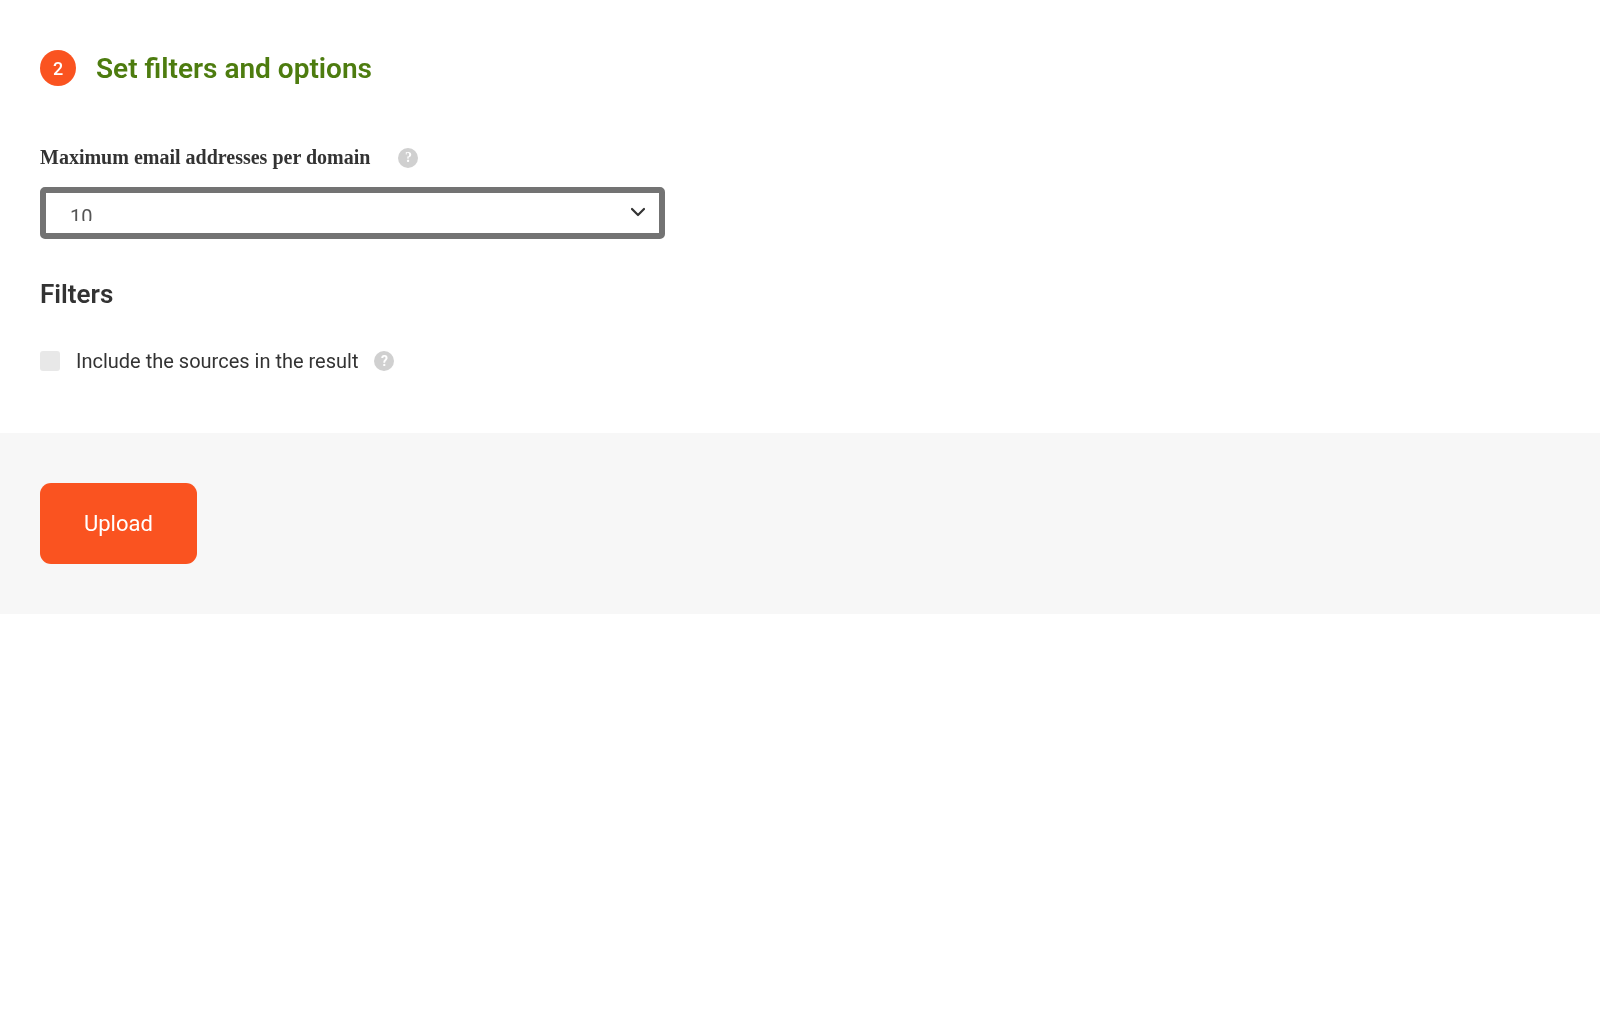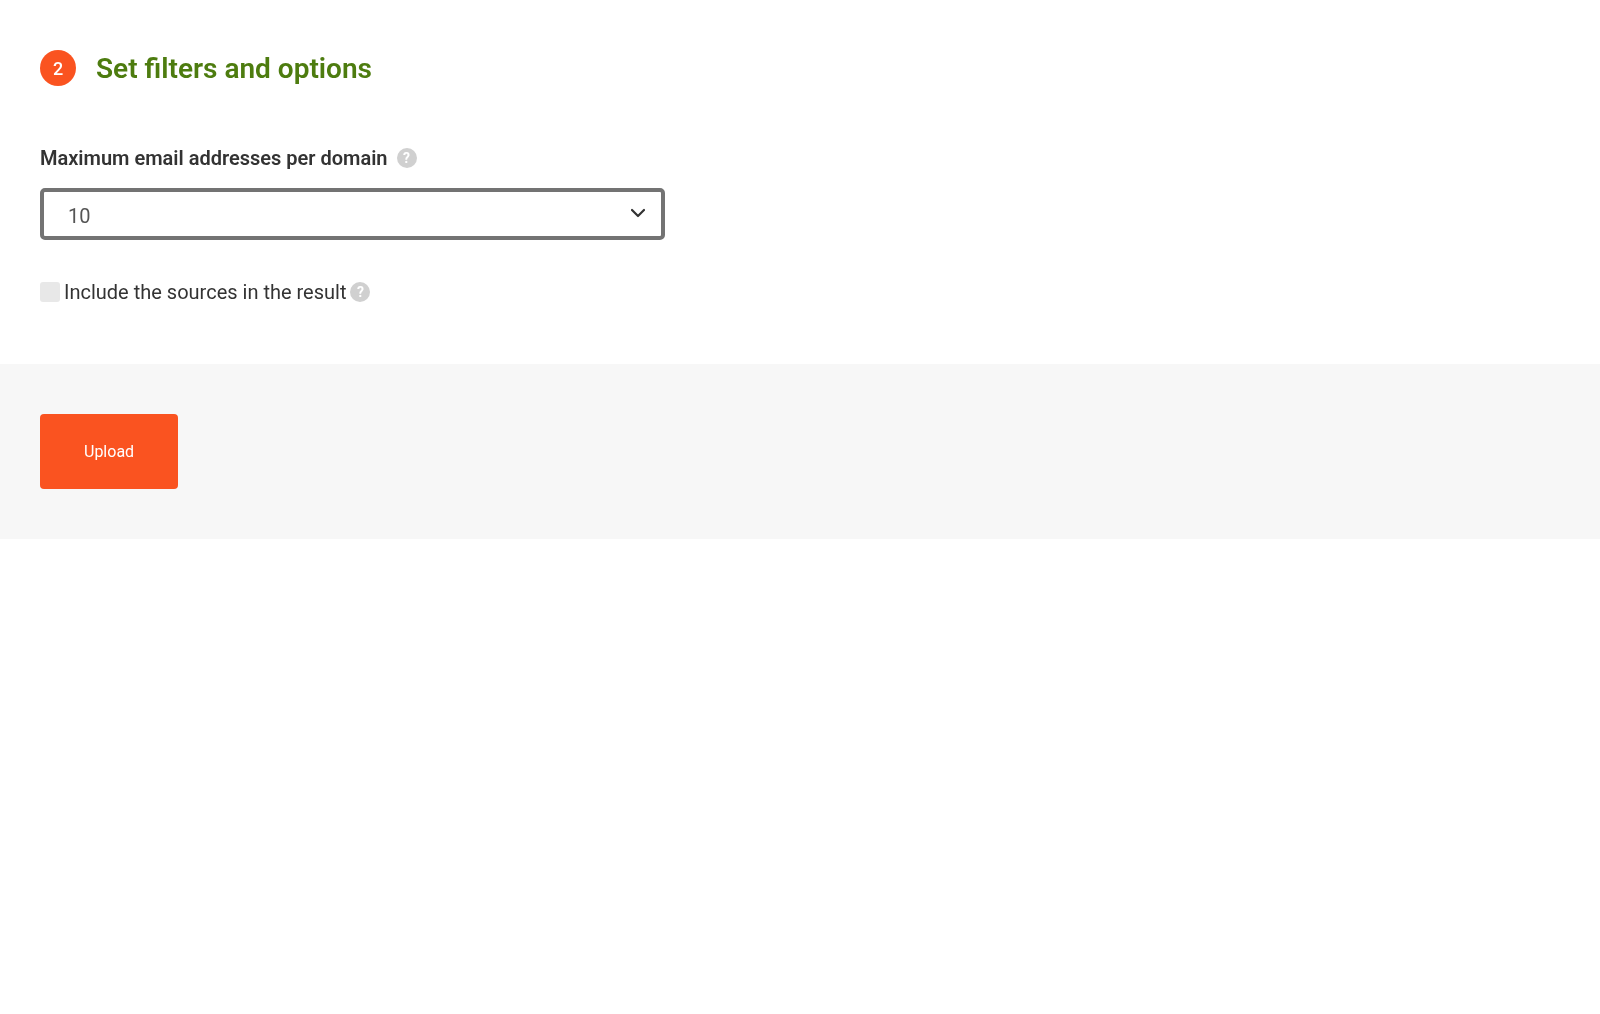--- a/index.html
+++ b/index.html
@@ -43,21 +43,22 @@
       margin-bottom: 40px;
       max-width: 625px;
     }
     .field-label {
       font-size: 20px;
       font-weight: 600;
       color: #333333;
       margin-bottom: 18px;
       display: flex;
       align-items: center;
-      gap: 9px;
+      gap: 28px;
+      font-family: Liberation Serif, serif;
     }
     .help-icon {
       width: 20px;
       height: 20px;
       background: #d0d0d0;
       color: #ffffff;
       border-radius: 50%;
       display: inline-flex;
       align-items: center;
       justify-content: center;
@@ -69,21 +70,21 @@
       position: relative;
       width: 100%;
     }
     .select-control {
       width: 100%;
       height: 52px;
       padding: 12px 50px 12px 24px;
       font-size: 20px;
       color: #555555;
       background: #ffffff;
-      border: 4px solid #737373;
+      border: 6px solid #737373;
       border-radius: 5px;
       appearance: none;
       -webkit-appearance: none;
       cursor: pointer;
       font-family: inherit;
     }
     .chevron-icon {
       position: absolute;
       right: 22px;
       top: 50%;
@@ -97,21 +98,21 @@
     }
     .filters-heading {
       font-size: 26px;
       font-weight: 600;
       color: #333333;
       margin-bottom: 36px;
     }
     .checkbox-row {
       display: flex;
       align-items: center;
-      gap: 4px;
+      gap: 16px;
       margin-top: 40px;
     }
     .checkbox-control {
       width: 20px;
       height: 20px;
       background: #e8e8e8;
       border: none;
       border-radius: 3px;
       cursor: pointer;
       appearance: none;
@@ -128,23 +129,23 @@
     .footer-bar {
       background: #f7f7f7;
       padding: 50px 40px;
       margin-top: 60px;
     }
     .upload-button {
       background: #fa5320;
       color: #ffffff;
       border: none;
       padding: 28px 44px;
-      font-size: 16px;
+      font-size: 22px;
       font-weight: 400;
-      border-radius: 4px;
+      border-radius: 11px;
       cursor: pointer;
       font-family: inherit;
     }
   </style>
 </head>
 <body>
 
 <div class="page-content">
 
   <div class="step-header">
@@ -164,20 +165,21 @@
         <option>10</option>
       </select>
       <span class="chevron-icon">
         <svg class="chevron-svg" width="14" height="10" viewBox="0 0 14 10">
             <path d="M1 2 L7 8 L13 2" stroke="#333" stroke-width="2.2" fill="none" stroke-linecap="round" stroke-linejoin="round"></path>
           </svg>
       </span>
     </div>
   </div>
 
+  <h3 class="filters-heading">Filters</h3>
 
   <div class="field-group">
   </div>
 
 
   <div class="checkbox-row">
     <input type="checkbox" class="checkbox-control" id="include-sources" style="">
     <label class="checkbox-label" for="include-sources">Include the sources in the result</label>
     <span class="help-icon">?</span>
   </div>

